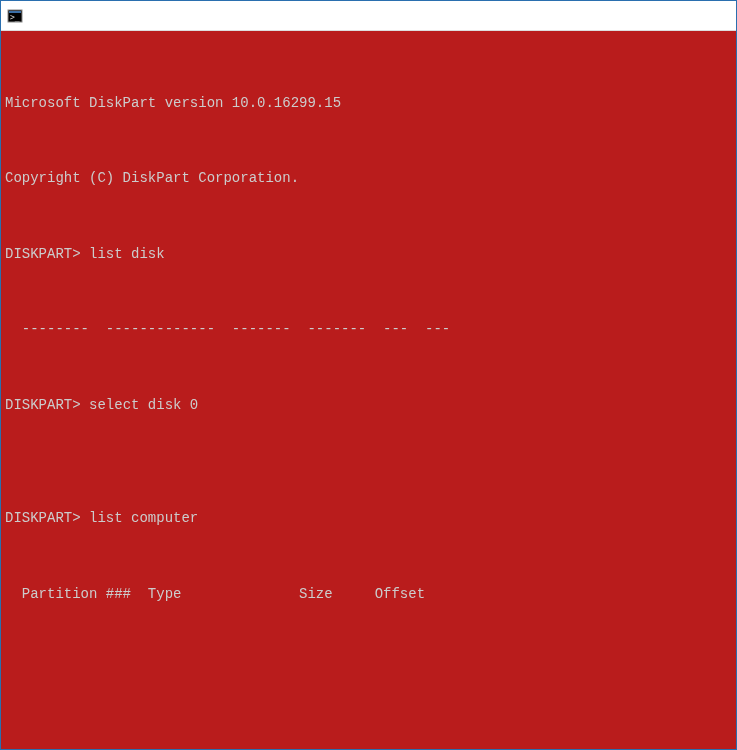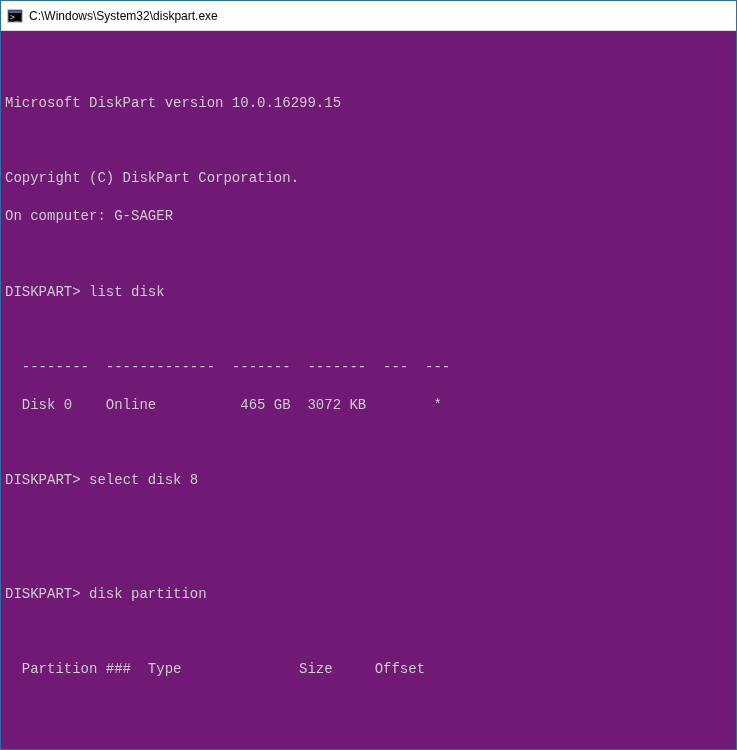--- a/index.html
+++ b/index.html
@@ -24,21 +24,21 @@
     }
     .titlebar .app-icon {
       width: 16px;
       height: 16px;
       margin-right: 6px;
       display: inline-flex;
       align-items: center;
       justify-content: center;
     }
     .terminal {
-      background: #701a75;
+      background: #b91c1c;
       color: #ccc;
       height: calc(100% - 30px);
       padding: 6px 4px;
       overflow: hidden;
       line-height: 1.35;
       white-space: pre;
     }
     .line { min-height: 1.35em; }
     .blank { height: 1.35em; }
     .prompt { display: inline; }
@@ -48,39 +48,36 @@
 <body>
 
 <div class="titlebar">
   <span class="app-icon">
     <svg width="16" height="16" viewBox="0 0 16 16">
       <rect x="1" y="2" width="14" height="12" fill="#000" stroke="#888" stroke-width="1"></rect>
       <rect x="2" y="3" width="12" height="2" fill="#3a6ea5"></rect>
       <text x="3" y="12" font-size="8" fill="#ccc" font-family="monospace">&gt;_</text>
     </svg>
   </span>
-  <span>C:\Windows\System32\diskpart.exe</span>
 </div>
 
 <div class="terminal">
 <div class="blank"></div>
 <div class="line">Microsoft DiskPart version 10.0.16299.15</div>
 <div class="blank"></div>
 <div class="line">Copyright (C) DiskPart Corporation.</div>
-<div class="line">On computer: G-SAGER</div>
 <div class="blank"></div>
 <div class="line"><span class="prompt">DISKPART&gt;</span> <span class="cmd">list disk</span></div>
 <div class="blank"></div>
 <div class="line">  --------  -------------  -------  -------  ---  ---</div>
-<div class="line">  Disk 0    Online          465 GB  3072 KB        *</div>
 <div class="blank"></div>
-<div class="line"><span class="prompt">DISKPART&gt;</span> <span class="cmd">select disk 8</span></div>
+<div class="line"><span class="prompt">DISKPART&gt;</span> <span class="cmd">select disk 0</span></div>
 <div class="blank"></div>
 <div class="blank"></div>
-<div class="line"><span class="prompt">DISKPART&gt;</span> <span class="cmd">disk partition</span></div>
+<div class="line"><span class="prompt">DISKPART&gt;</span> <span class="cmd">list computer</span></div>
 <div class="blank"></div>
 <div class="line">  Partition ###  Type              Size     Offset</div>
 
 
 
 
 
 
 
 

